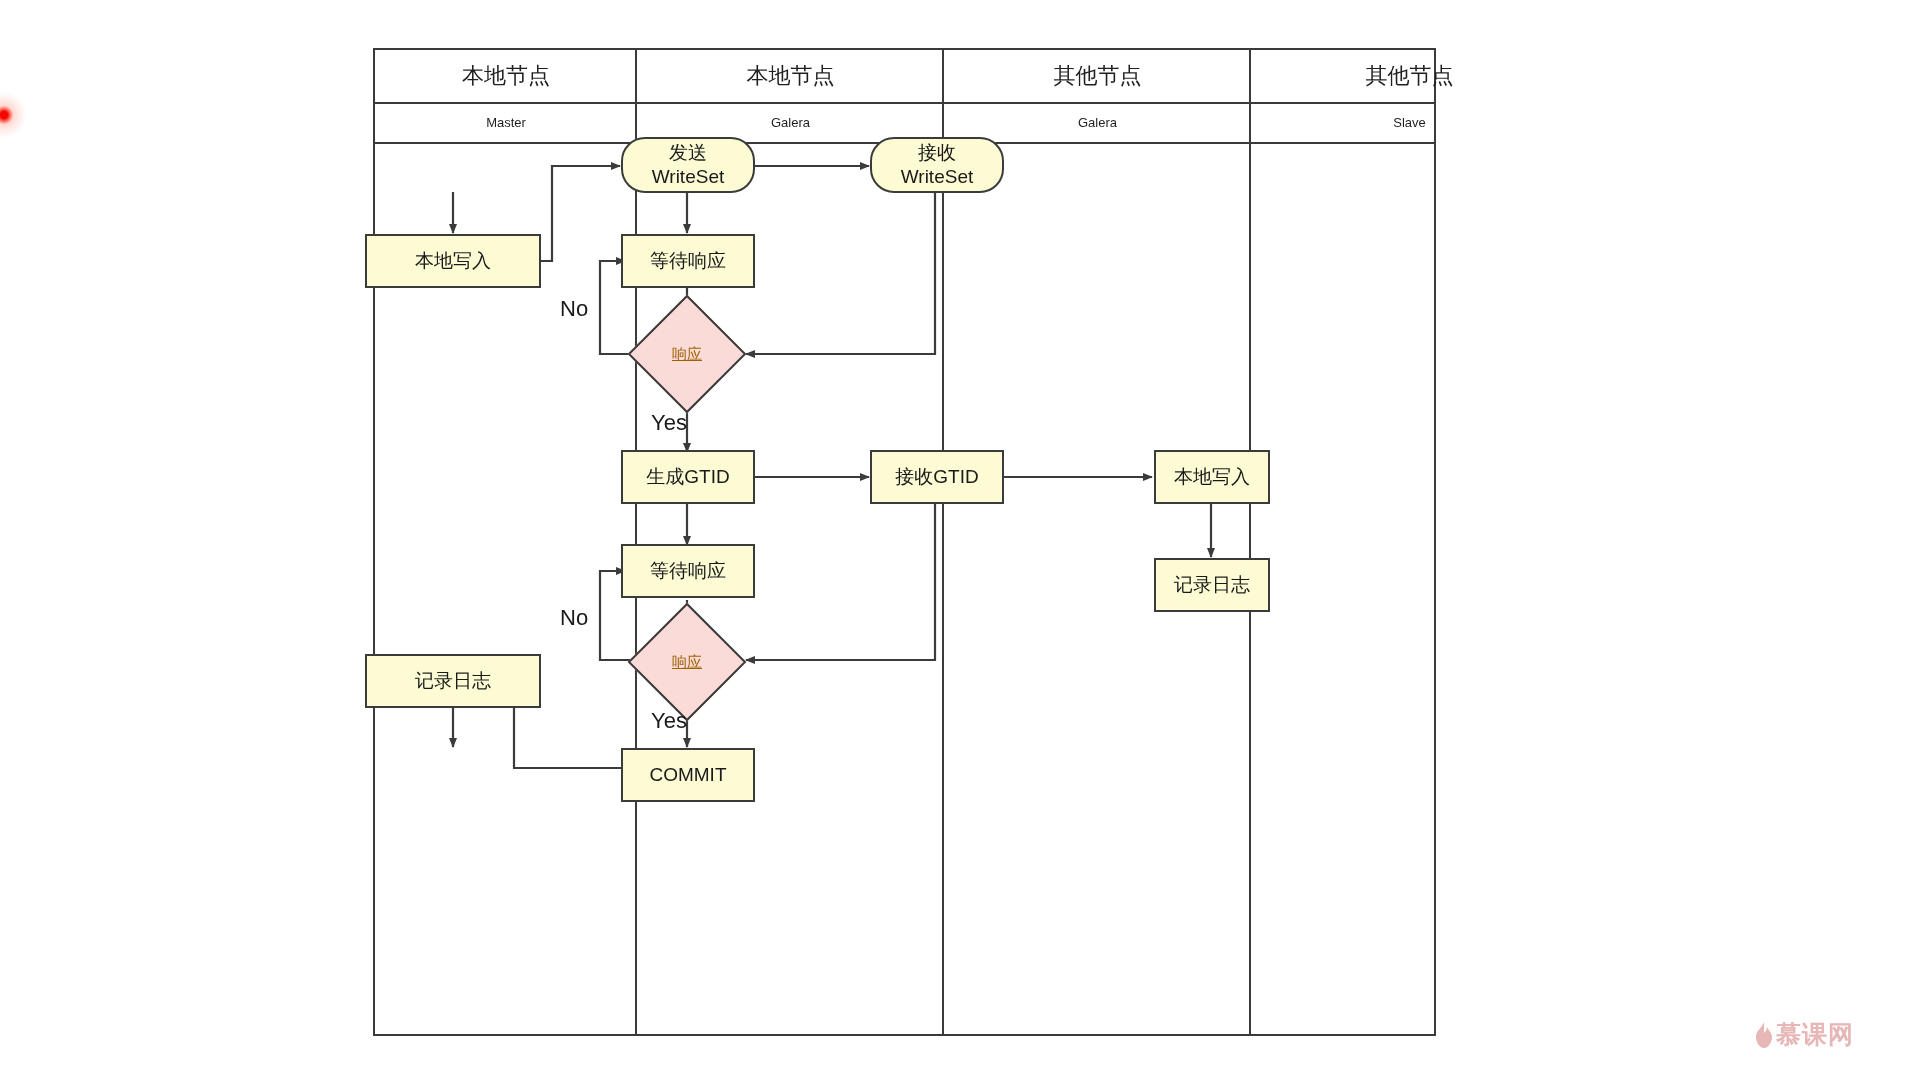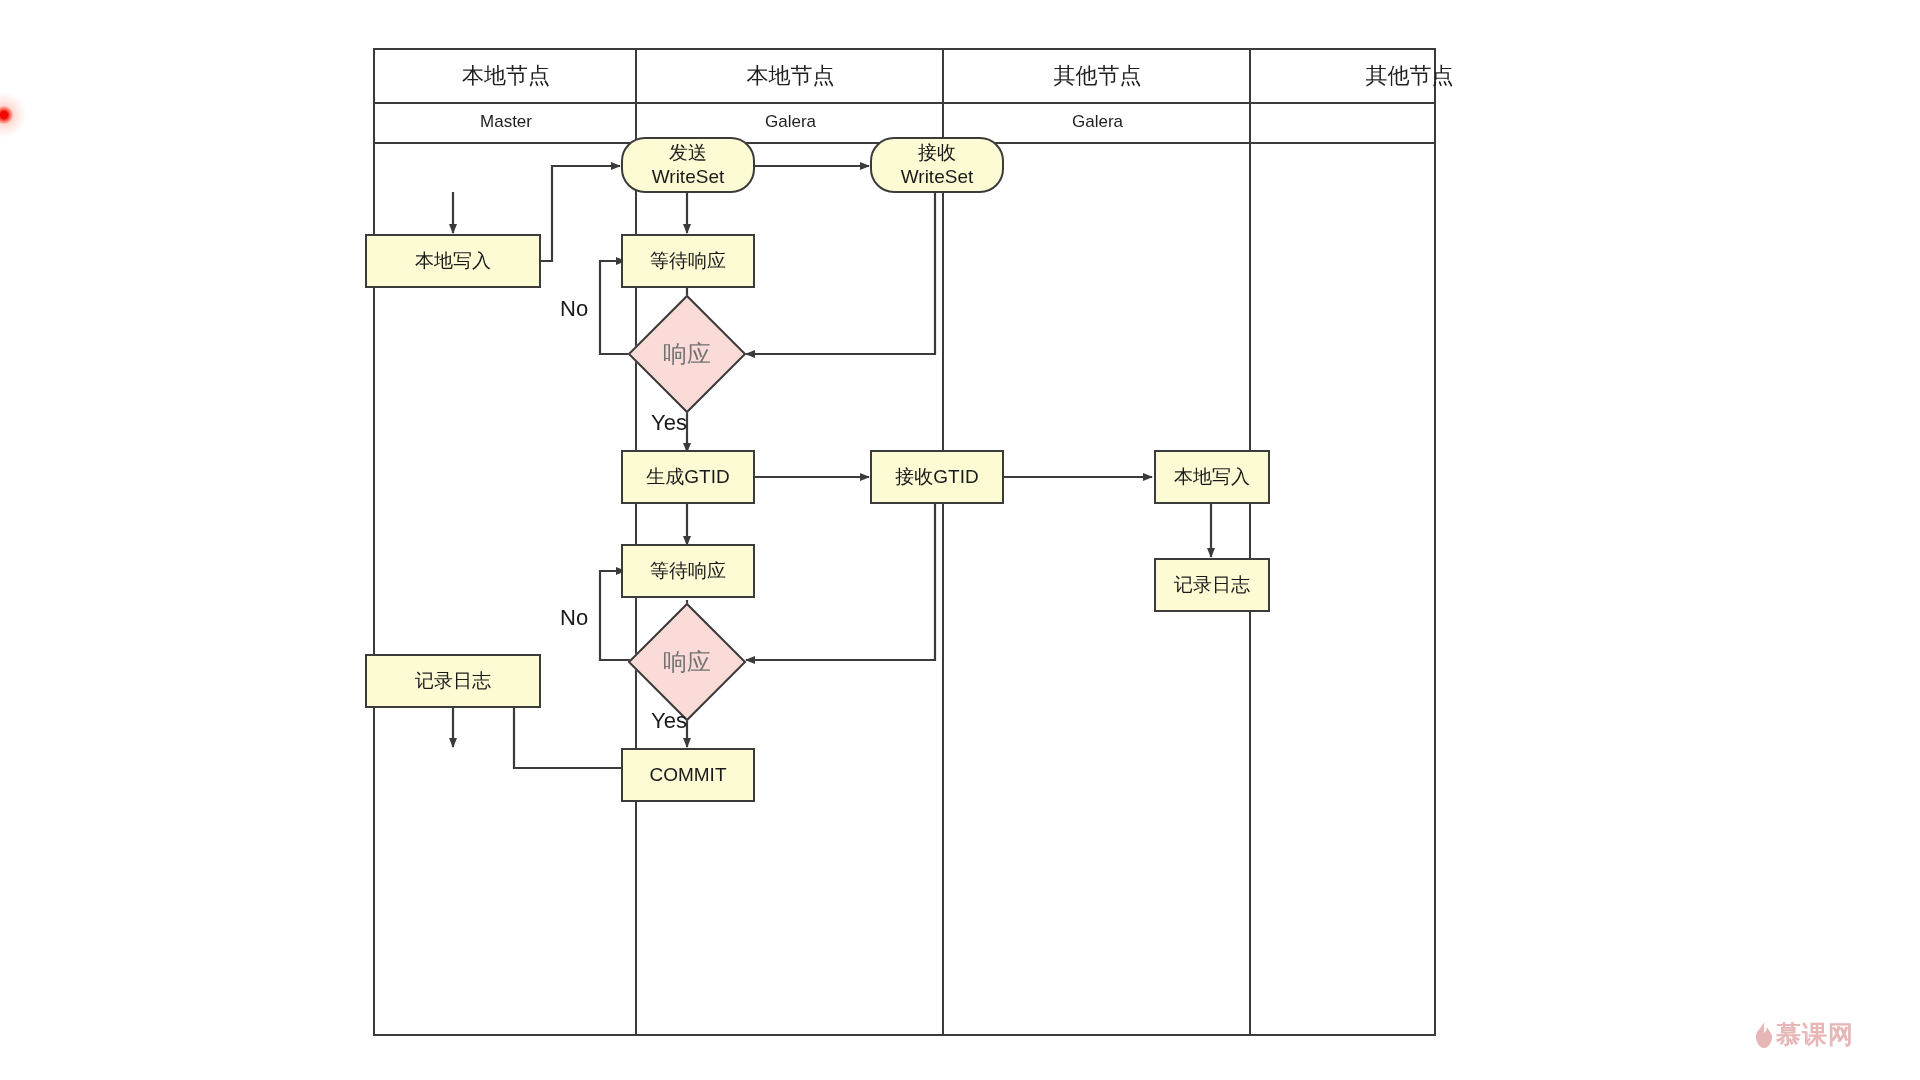--- a/index.html
+++ b/index.html
@@ -36,21 +36,21 @@
     border-right: 2.5px solid #3b3b3b;
   }
   .lane-col.last { border-right: none; }
 
   .hdr-row1, .hdr-row2 {
     position: absolute; left: 0; right: 0;
     display: flex; align-items: center; justify-content: center;
     color: #1f1f1f;
   }
   .hdr-row1 { top: 0; height: 52px; font-size: 22px; }
-  .hdr-row2 { top: 52px; height: 40px; font-size: 17px; }
+  .hdr-row2 { top: 52px; height: 40px; font-size: 13px; }
   .hdr-sep1 { position: absolute; left:0; right:0; top: 52px; height: 0; border-top: 2.5px solid #3b3b3b; }
   .hdr-sep2 { position: absolute; left:0; right:0; top: 92px; height: 0; border-top: 2.5px solid #3b3b3b; }
 
   
   .node {
     position: absolute;
     background: #fdfbd4;
     border: 2px solid #3b3b3b;
     display: flex; align-items: center; justify-content: center;
     text-align: center;
@@ -66,21 +66,21 @@
   }
   .diamond .dshape {
     position: absolute; inset: 0;
     background: #fadbd8;
     border: 2px solid #3b3b3b;
     transform: rotate(45deg);
   }
   .diamond .dtext {
     position: absolute; inset: 0;
     display: flex; align-items: center; justify-content: center;
-    font-size: 24px; color: #737373;
+    font-size: 15px; color: #a16207; text-decoration: underline;
   }
 
   
   .edge-layer { position: absolute; inset: 0; z-index: 2; pointer-events: none; }
 
   .elabel {
     position: absolute; font-size: 22px; color: #1a1a1a; z-index: 6;
   }
 
   
@@ -112,20 +112,21 @@
     <div class="hdr-sep2"></div>
 
     <div class="hdr-row1" style="left:0px;   width:262px;">本地节点</div>
     <div class="hdr-row1" style="left:262px; width:307px;">本地节点</div>
     <div class="hdr-row1" style="left:569px; width:307px;">其他节点</div>
     <div class="hdr-row1" style="left:876px; width:317px;">其他节点</div>
 
     <div class="hdr-row2" style="left:0px;   width:262px;">Master</div>
     <div class="hdr-row2" style="left:262px; width:307px;">Galera</div>
     <div class="hdr-row2" style="left:569px; width:307px;">Galera</div>
+    <div class="hdr-row2" style="left:876px; width:317px;">Slave</div>
 
     <svg class="edge-layer" width="1193" height="988" viewBox="0 0 1193 988">
       <defs>
         <marker id="arrow" markerWidth="10" markerHeight="8" refX="9" refY="4" orient="auto" markerUnits="userSpaceOnUse">
           <path d="M0,0 L10,4 L0,8 z" fill="#3b3b3b"></path>
         </marker>
       </defs>
       <g stroke="#3b3b3b" stroke-width="2.2" fill="none" marker-end="url(#arrow)">
 
         <path d="M 78 142 L 78 183"></path>

